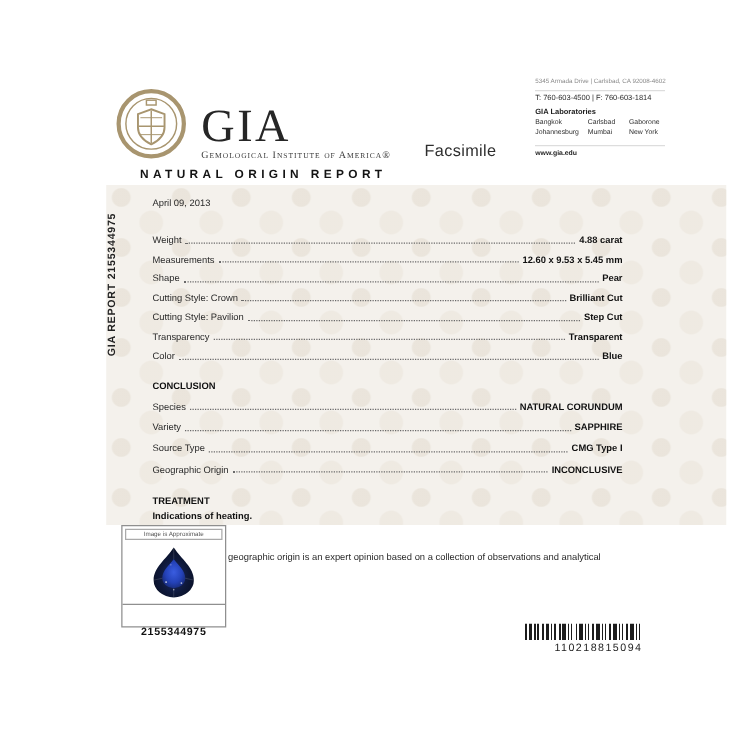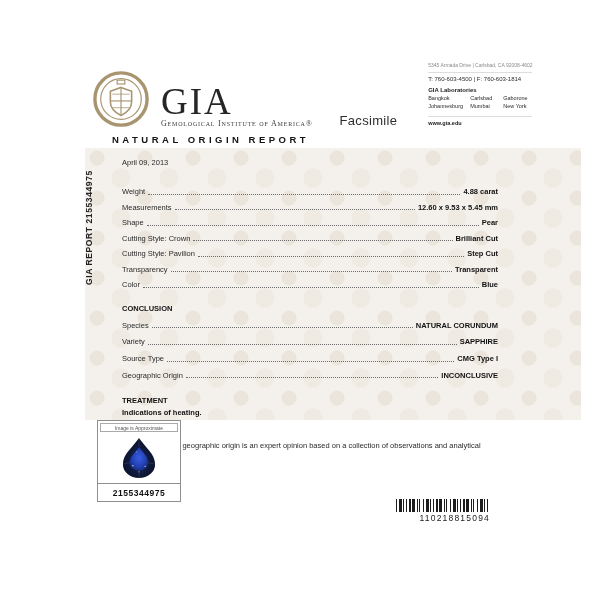--- a/index.html
+++ b/index.html
@@ -47,24 +47,24 @@
   .treatment { margin-top:17px; }
   .treatment-line { font-size:7.5px; font-weight:bold; color:#111; margin-top:3px; }
   .comments { margin-top:12px; }
   .comments-label { font-size:7.5px; color:#2a2a2a; }
   .comments-text { font-size:7.5px; color:#2a2a2a; margin-top:3px; }
 
   
   .photo-box { position:absolute; left:97px; top:420px; width:84px; height:82px; background:#fff; border:1px solid #8f8f8f; }
   .photo-caption { margin:2px 2px 0 2px; border:1px solid #aaa; font-size:5px; color:#555; text-align:center; line-height:1.6; height:9px; overflow:hidden; }
   .gem-area { height:51px; display:flex; align-items:center; justify-content:center; }
-  .photo-number { border-top:1px solid #8f8f8f; font-size:8.5px; font-weight:bold; letter-spacing:0.5px; text-align:center; color:#111; padding-top:4px; height:29px; }
-
-  
-  .barcode-wrap { position:absolute; left:396px; top:499px; width:94px; }
+  .photo-number { border-top:1px solid #8f8f8f; font-size:8.5px; font-weight:bold; letter-spacing:0.5px; text-align:center; color:#111; padding-top:16px; height:29px; }
+
+  
+  .barcode-wrap { position:absolute; left:420px; top:499px; width:94px; }
   .barcode { height:13px; width:94px;
     background:repeating-linear-gradient(90deg,
       #1d1d1d 0 1.5px, #fff 1.5px 3px,
       #1d1d1d 3px 6px, #fff 6px 7.5px,
       #1d1d1d 7.5px 8.5px, #fff 8.5px 10px,
       #1d1d1d 10px 11px, #fff 11px 13.5px);
   }
   .barcode-number { font-size:8.5px; color:#222; letter-spacing:1.2px; text-align:right; margin-top:1px; }
 </style>
 </head>

